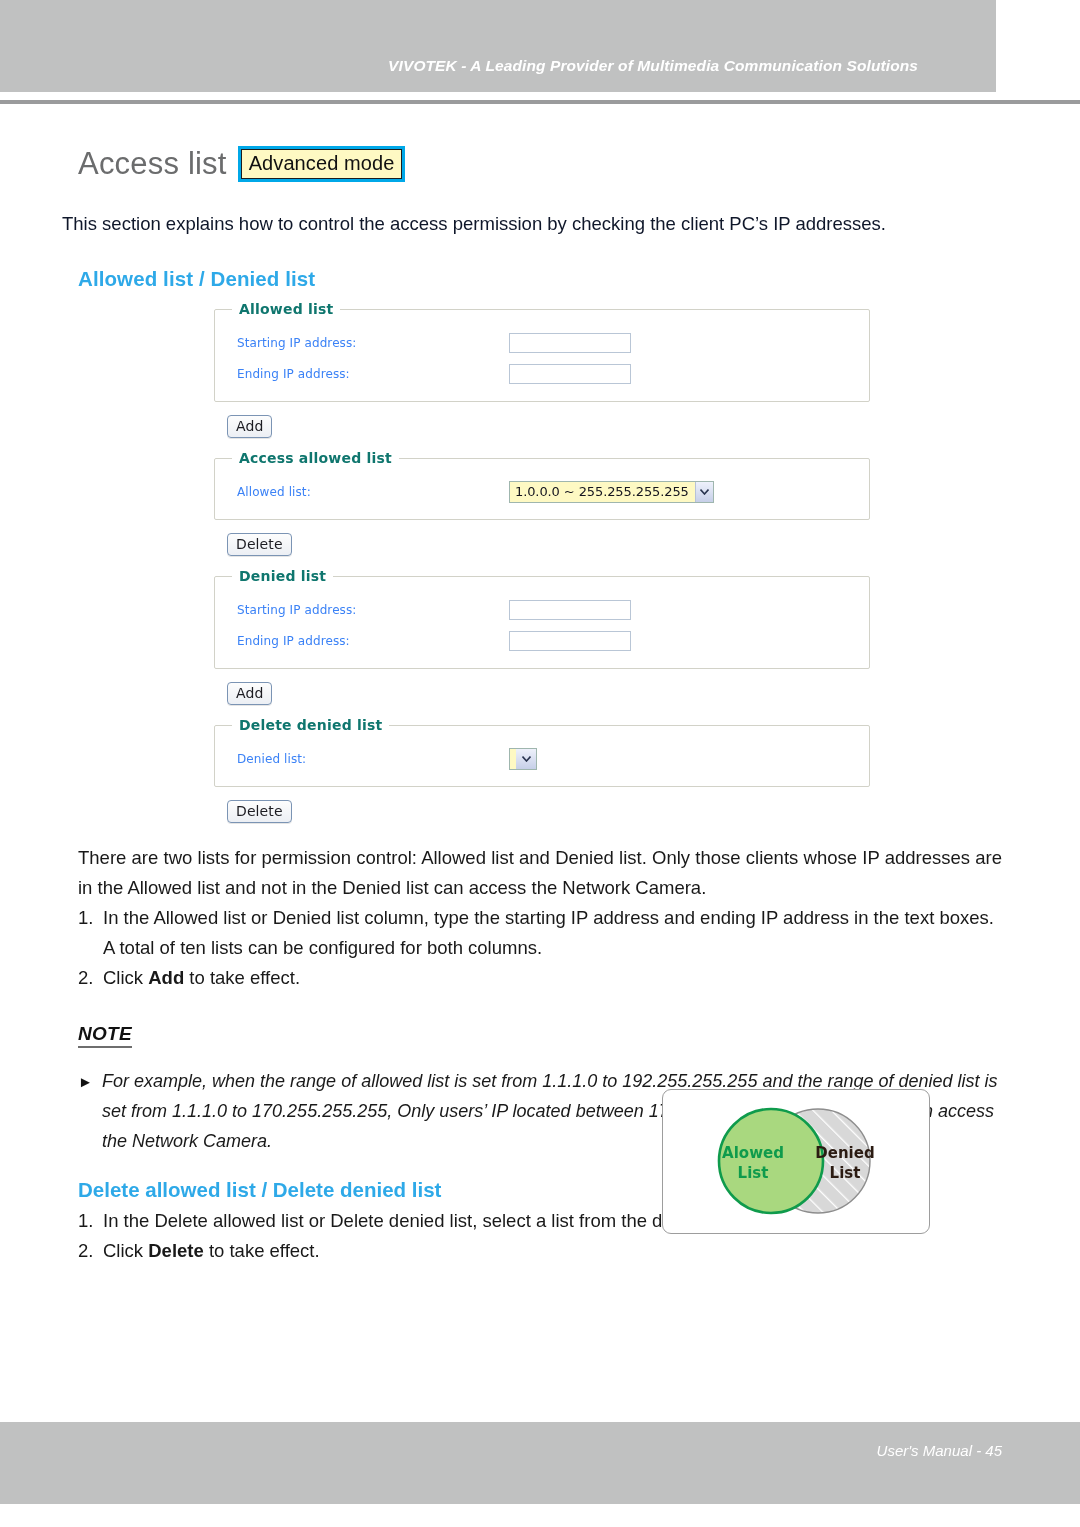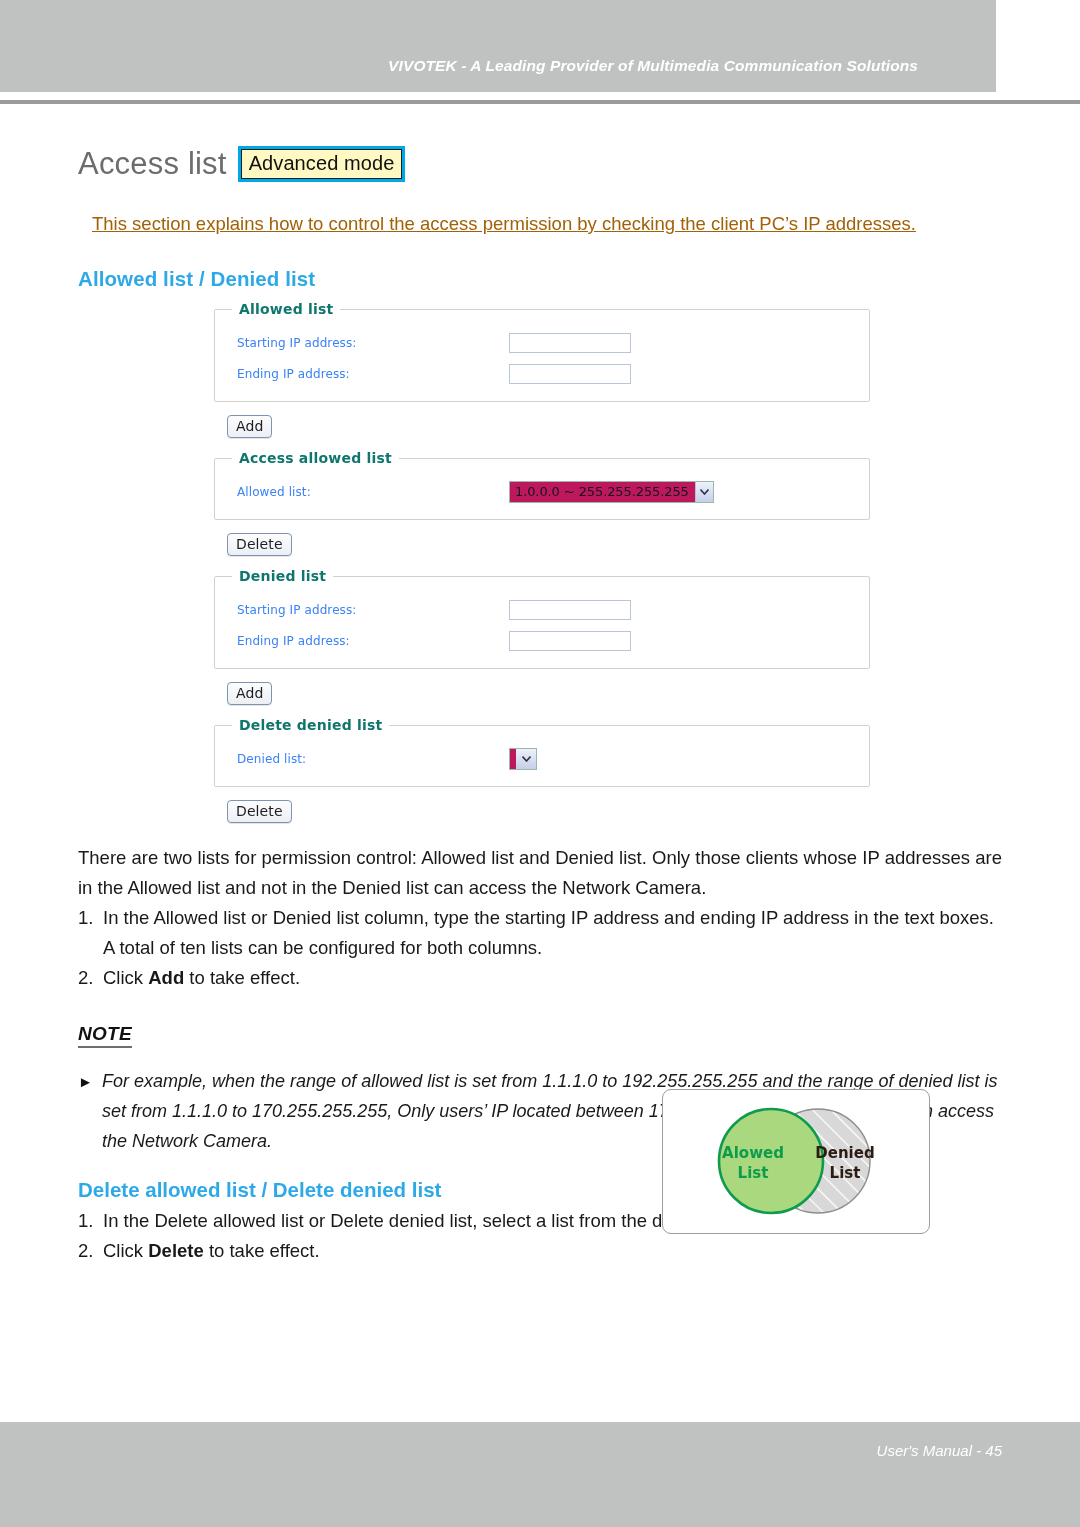--- a/index.html
+++ b/index.html
@@ -75,26 +75,25 @@
     background: #fef9c3;
     border: 1px solid #1d1d1d;
     padding: 1px 7px 3px 7px;
     font-size: 20px;
     line-height: 24px;
     color: #111;
     letter-spacing: 0.1px;
   }
 
   .intro {
-    margin: 22px 78px 0 92px;
+    margin: 22px 78px 0 62px;
     font-size: 18.5px;
     line-height: 31px;
     text-align: justify;
-    color: #a16207;
-    text-decoration: underline;
+    color: #0f172a;
   }
 
   h2.sect {
     margin: 28px 0 0 78px;
     font-size: 20.5px;
     color: #2ea9e8;
     font-weight: bold;
     letter-spacing: 0.1px;
   }
 
@@ -136,21 +135,21 @@
   .finput {
     width: 122px;
     height: 20px;
     border: 1px solid #b9c6d6;
     background: #ffffff;
     box-sizing: border-box;
   }
   .fselect {
     height: 22px;
     border: 1px solid #9fb6ae;
-    background: #be185d;
+    background: #fef9c3;
     box-sizing: border-box;
     display: inline-flex;
     align-items: center;
     font-size: 13px;
     color: #14141e;
     padding-left: 5px;
     letter-spacing: -0.1px;
   }
   .fselect .sel-text {
     white-space: nowrap;
@@ -257,21 +256,21 @@
     font-size: 18.5px;
     line-height: 30px;
     color: #191919;
   }
 
   
   .footer-bar {
     position: absolute;
     left: 0; top: 1422px;
     width: 1080px;
-    height: 105px;
+    height: 82px;
     background: #c0c1c1;
   }
   .footer-text {
     position: absolute;
     right: 78px;
     top: 20px;
     font-size: 15px;
     font-style: italic;
     color: #ffffff;
     white-space: nowrap;

